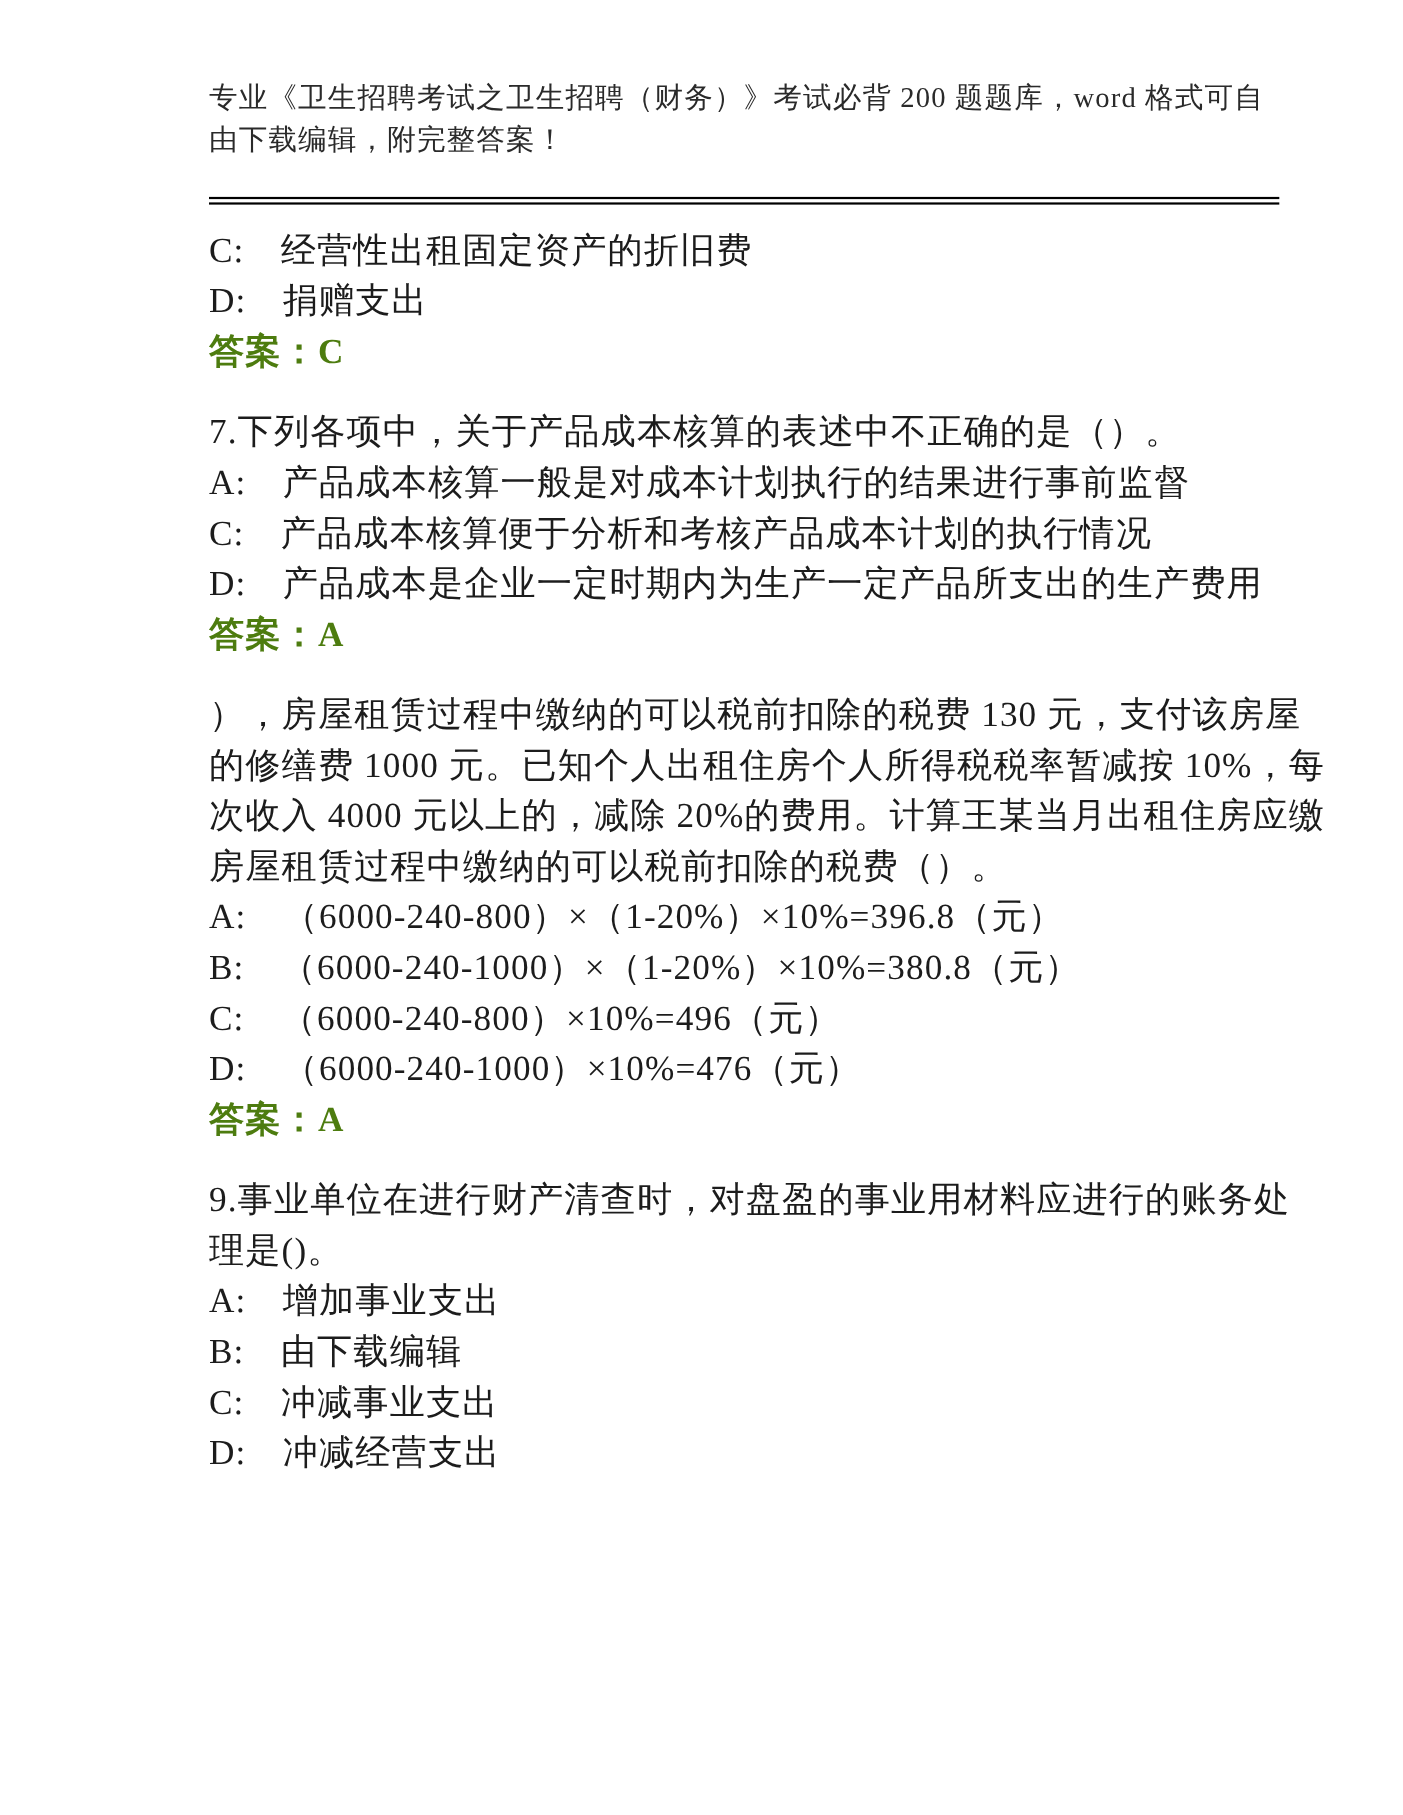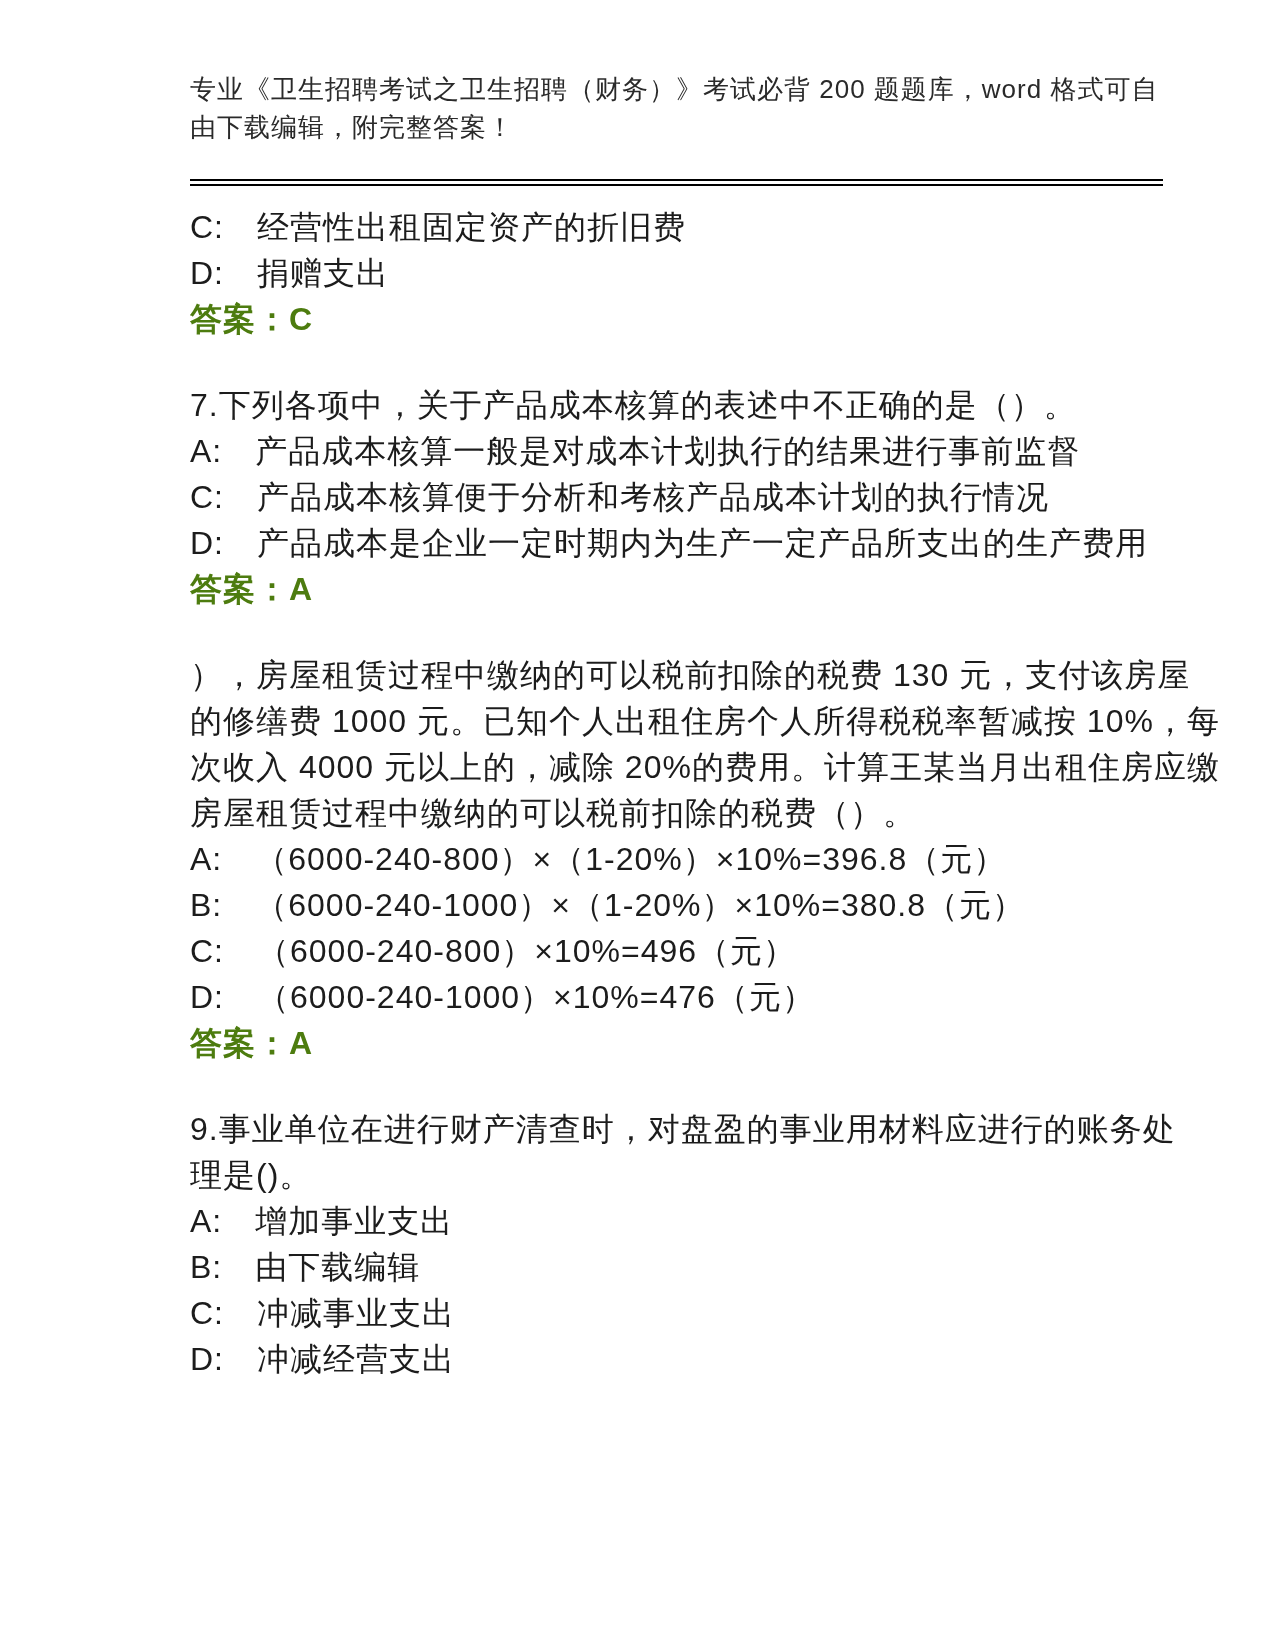--- a/index.html
+++ b/index.html
@@ -6,21 +6,21 @@
     margin: 0;
     padding: 0;
     background: #ffffff;
   }
   .page {
     position: relative;
     width: 1275px;
     height: 1650px;
     background: #ffffff;
     overflow: hidden;
-    font-family: Liberation Sans, sans-serif;
+    font-family: Liberation Serif, serif;
     color: #1c1c1c;
     box-sizing: border-box;
   }
   .inner {
     box-sizing: border-box;
     width: 100%;
     padding: 70px 112px 0 190px;
   }
   .doc-header {
     font-size: 26px;
@@ -36,21 +36,21 @@
   .doc-body {
     padding-top: 18px;
   }
   .line {
     font-size: 32px;
     line-height: 46px;
     letter-spacing: 1px;
     white-space: nowrap;
   }
   .question {
-    margin-top: 40px;
+    margin-top: 27px;
   }
   .answer {
     font-weight: bold;
     color: #4d7c0f;
   }
 </style>
 </head>
 <body>
 
 <div class="page">

